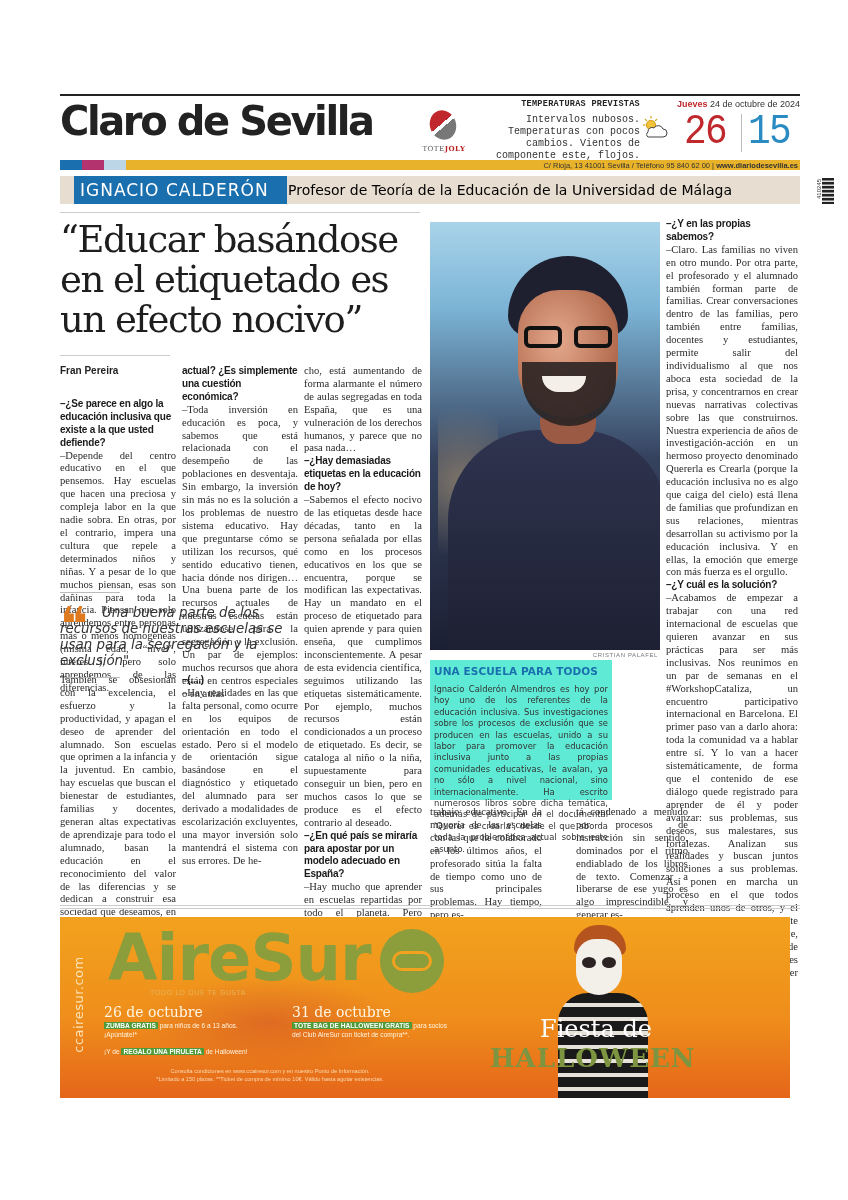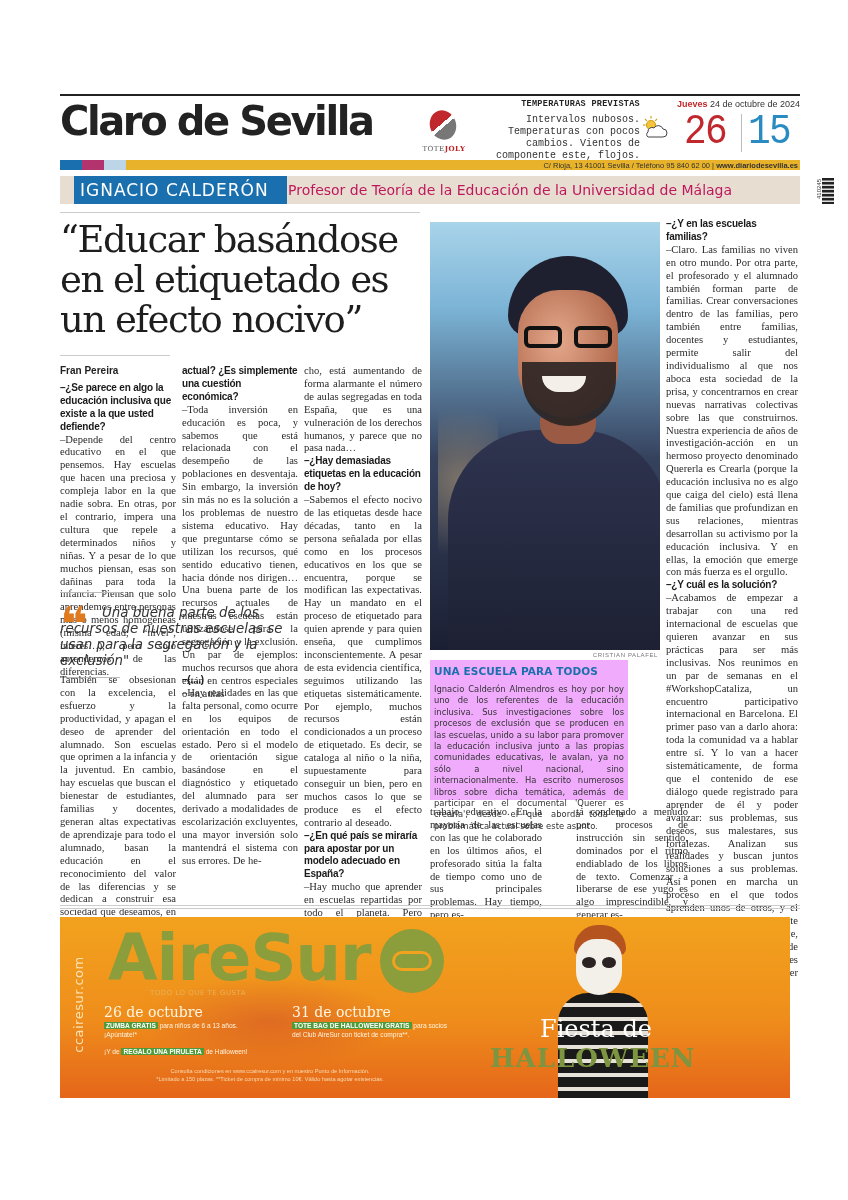--- a/index.html
+++ b/index.html
@@ -26,53 +26,53 @@
   .temps .sep { position: absolute; left: 57px; top: 6px; width: 1px; height: 38px; background: #bbb; }
   .temps .min { position: absolute; left: 64px; color: #2a8bc2; font-weight: normal; letter-spacing: -2px; transform: scaleX(0.9); transform-origin: left; }
 
   .colorbar { position: absolute; left: 60px; top: 160px; height: 10px; width: 740px; }
   .colorbar span { position: absolute; top: 0; height: 10px; }
   .address { position: absolute; left: 60px; top: 160px; width: 740px; height: 12px; text-align: right; font-family: "Liberation Sans", sans-serif; font-size: 7.5px; line-height: 12px; color: #333; padding-right: 2px; }
   .address b { font-weight: bold; }
 
   .name-band { position: absolute; left: 60px; top: 176px; width: 740px; height: 28px; background: #e8ddd1; }
   .name-band .name { position: absolute; left: 0; top: 0; height: 28px; width: 213px; background: #1a6fae; color: #fff; font-family: "DejaVu Sans", sans-serif; font-size: 17px; line-height: 28px; letter-spacing: 1px; padding-left: 6px; transform-origin: left; margin-left: 14px; }
-  .name-band .role { position: absolute; left: 228px; top: 0; font-family: "DejaVu Sans", sans-serif; font-size: 14px; line-height: 28px; color: #be185d; }
+  .name-band .role { position: absolute; left: 228px; top: 0; font-family: "DejaVu Sans", sans-serif; font-size: 14px; line-height: 28px; color: #000000; }
   .barcode { position: absolute; left: 816px; top: 178px; width: 20px; height: 26px; }
   .barcode .bars { position: absolute; left: 6px; top: 0; width: 12px; height: 26px; background: repeating-linear-gradient(to bottom, #222 0 2px, #888 2px 3px, #ddd 3px 4px); }
   .barcode .num { position: absolute; left: -7px; top: 8px; font-family: "Liberation Sans", sans-serif; font-size: 6px; transform: rotate(-90deg); color: #333; }
 
   .headline-rule { position: absolute; left: 60px; top: 212px; width: 360px; height: 1px; background: #ccc; }
   .headline { position: absolute; left: 60px; top: 220px; width: 360px; font-family: "DejaVu Serif", serif; font-size: 37px; line-height: 40px; letter-spacing: -1.5px; color: #1e1e1e; }
 
   .col { position: absolute; font-family: "Liberation Serif", serif; font-size: 10.6px; line-height: 12.9px; color: #2a2a2a; text-align: justify; hyphens: auto; }
   .col .q { font-family: "Liberation Sans", sans-serif; font-weight: bold; font-size: 10px; color: #1a1a1a; text-align: left; letter-spacing: -0.2px; }
   .col p { margin: 0; }
   .byline-rule { position: absolute; left: 60px; top: 355px; width: 110px; height: 1px; background: #ccc; }
-  .byline { font-family: "Liberation Sans", sans-serif; font-weight: bold; font-size: 10px; margin-bottom: 4px; color: #222; }
+  .byline { font-family: "Liberation Sans", sans-serif; font-weight: bold; font-size: 10px; margin-bottom: 20px; color: #222; }
 
   .pullquote { position: absolute; left: 60px; top: 592px; width: 245px; }
   .pullquote .rule { width: 60px; height: 1px; background: #bbb; }
   .pullquote .mark { position: absolute; left: 0; top: 12px; font-family: "DejaVu Sans", sans-serif; font-weight: bold; font-size: 48px; line-height: 40px; color: #e07a1f; letter-spacing: -6px; }
   .pullquote .text { margin-top: 12px; font-family: "DejaVu Sans", sans-serif; font-style: italic; font-size: 13.4px; line-height: 16px; color: #333; text-indent: 42px; }
   .pullquote .rule2 { margin-top: 8px; width: 60px; height: 1px; background: #bbb; }
 
   .photo { position: absolute; left: 430px; top: 222px; width: 230px; height: 428px; overflow: hidden; background: linear-gradient(to bottom, #a9d4ea 0%, #7cb4d6 20%, #35425e 55%, #1b1f33 100%); }
   .photo .bokeh { position: absolute; left: 8px; top: 180px; width: 60px; height: 200px; background: radial-gradient(circle at 40% 40%, rgba(200,170,120,0.5), transparent 60%); }
   .photo .hair { position: absolute; left: 78px; top: 34px; width: 120px; height: 80px; border-radius: 60px 60px 20px 20px; background: #1e2030; }
   .photo .face { position: absolute; left: 88px; top: 68px; width: 100px; height: 128px; border-radius: 45px 45px 55px 55px; background: radial-gradient(ellipse at 40% 40%, #e4a88c, #b36b4e 70%); }
   .photo .beard { position: absolute; left: 92px; top: 140px; width: 94px; height: 64px; border-radius: 0 0 50px 50px; background: #2a2324; opacity: 0.9; }
   .photo .smile { position: absolute; left: 112px; top: 154px; width: 44px; height: 16px; border-radius: 0 0 22px 22px; background: #f4efe8; }
   .photo .glasses { position: absolute; left: 94px; top: 104px; width: 96px; height: 22px; }
   .photo .glasses span { position: absolute; top: 0; width: 38px; height: 22px; border: 4px solid #111; border-radius: 6px; }
   .photo .body { position: absolute; left: 18px; top: 208px; width: 220px; height: 240px; border-radius: 90px 90px 0 0; background: linear-gradient(to bottom, #2f3450, #1c1f30); }
   .photo .neck { position: absolute; left: 110px; top: 196px; width: 56px; height: 26px; background: #9a5a44; border-radius: 0 0 20px 20px; }
   .photo-credit { position: absolute; left: 430px; top: 652px; width: 228px; text-align: right; font-family: "Liberation Sans", sans-serif; font-size: 6px; letter-spacing: 0.6px; color: #777; }
 
-  .sidebar-box { position: absolute; left: 430px; top: 660px; width: 198px; height: 140px; background: #f0abfc; padding: 5px 4px; }
+  .sidebar-box { position: absolute; left: 430px; top: 660px; width: 182px; height: 140px; background: #5eead4; padding: 5px 4px; }
   .sidebar-box .title { font-family: "DejaVu Sans", sans-serif; font-weight: bold; font-size: 10.5px; color: #1a6fae; letter-spacing: 0.1px; }
   .sidebar-box .body { margin-top: 7px; font-family: "DejaVu Sans", sans-serif; font-size: 8.4px; line-height: 11.4px; color: #333; text-align: justify; hyphens: auto; }
 
   .bottom-rules { position: absolute; left: 60px; top: 905px; width: 740px; height: 4px; border-top: 1px solid #ccc; border-bottom: 1px solid #ccc; }
 
   .ad { position: absolute; left: 60px; top: 917px; width: 730px; height: 181px; overflow: hidden; background: linear-gradient(180deg, #f2a21e 0%, #ef8e1b 55%, #e5661a 100%); }
   .ad .glow { position: absolute; left: 80px; top: 60px; width: 260px; height: 90px; background: radial-gradient(ellipse, rgba(210,80,40,0.55), transparent 70%); }
   .ad .vert { position: absolute; left: -30px; top: 80px; transform: rotate(-90deg); font-family: "DejaVu Sans", sans-serif; font-size: 13px; color: #fbe4b7; letter-spacing: 0.5px; }
   .ad .brand { position: absolute; left: 48px; top: 6px; font-family: "DejaVu Sans", sans-serif; font-weight: bold; font-size: 64px; line-height: 70px; letter-spacing: -1px; color: #8c9d3c; }
   .ad .brand-circle { position: absolute; left: 320px; top: 12px; width: 64px; height: 64px; border-radius: 50%; background: #8c9d3c; }
@@ -213,21 +213,21 @@
   <div class="body">Ignacio Calderón Almendros es hoy por hoy uno de los referentes de la educación inclusiva. Sus investigaciones sobre los procesos de exclusión que se producen en las escuelas, unido a su labor para promover la educación inclusiva junto a las propias comunidades educativas, le avalan, ya no sólo a nivel nacional, sino internacionalmente. Ha escrito numerosos libros sobre dicha temática, además de participar en el documental 'Querer es crearla', desde el que aborda toda la problemática actual sobre este asunto.</div>
 </div>
 
 <div class="col" id="c4" style="left:430px; top:806px; width:112px;">
     <p class="a">trabajo educativo. En la mayoría de las escuelas con las que he colaborado en los últimos años, el profesorado sitúa la falta de tiempo como uno de sus principales problemas. Hay tiempo, pero es-</p>
   </div>
 <div class="col" id="c5" style="left:548px; top:806px; width:112px;margin-left:28px;">
     <p class="a">tá condenado a menudo por procesos de instrucción sin sentido, dominados por el ritmo endiablado de los libros de texto. Comenzar a liberarse de ese yugo es algo imprescindible, y generar es-</p>
   </div>
 <div class="col" id="c6" style="left:666px; top:218px; width:132px;">
-    <p class="q">–¿Y en las escuelas familias?</p>
+    <p class="q">–¿Y en las propias sabemos?</p>
     <p class="a">–Claro. Las familias no viven en otro mundo. Por otra parte, el profesorado y el alumnado también forman parte de familias. Crear conversaciones dentro de las familias, pero también entre familias, docentes y estudiantes, permite salir del individualismo al que nos aboca esta sociedad de la prisa, y concentrarnos en crear nuevas narrativas colectivas sobre las que construirnos. Nuestra experiencia de años de investigación-acción en un hermoso proyecto denominado Quererla es Crearla (porque la educación inclusiva no es algo que caiga del cielo) está llena de familias que profundizan en sus relaciones, mientras desarrollan su activismo por la educación inclusiva. Y en ellas, la emoción que emerge con más fuerza es el orgullo.</p>
     <p class="q">–¿Y cuál es la solución?</p>
     <p class="a">–Acabamos de empezar a trabajar con una red internacional de escuelas que quieren avanzar en sus prácticas para ser más inclusivas. Nos reunimos en un par de semanas en el #WorkshopCataliza, un encuentro participativo internacional en Barcelona. El primer paso van a darlo ahora: toda la comunidad va a hablar entre sí. Y lo van a hacer sistemáticamente, de forma que el contenido de ese diálogo quede registrado para aprender de él y poder avanzar: sus problemas, sus deseos, sus malestares, sus fortalezas. Analizan sus realidades y buscan juntos soluciones a sus problemas. Así ponen en marcha un proceso en el que todos aprenden unos de otros, y el cambio es básicamente aprendizaje. Pero la clave, siempre, está en el proceso de diálogo, en el que las voces silenciadas comienzan a ser escuchadas.</p>
   </div>
 
 <div class="bottom-rules"></div>
 
 <div class="ad">
   <div class="glow"></div>
   <div class="vert">ccairesur.com</div>

